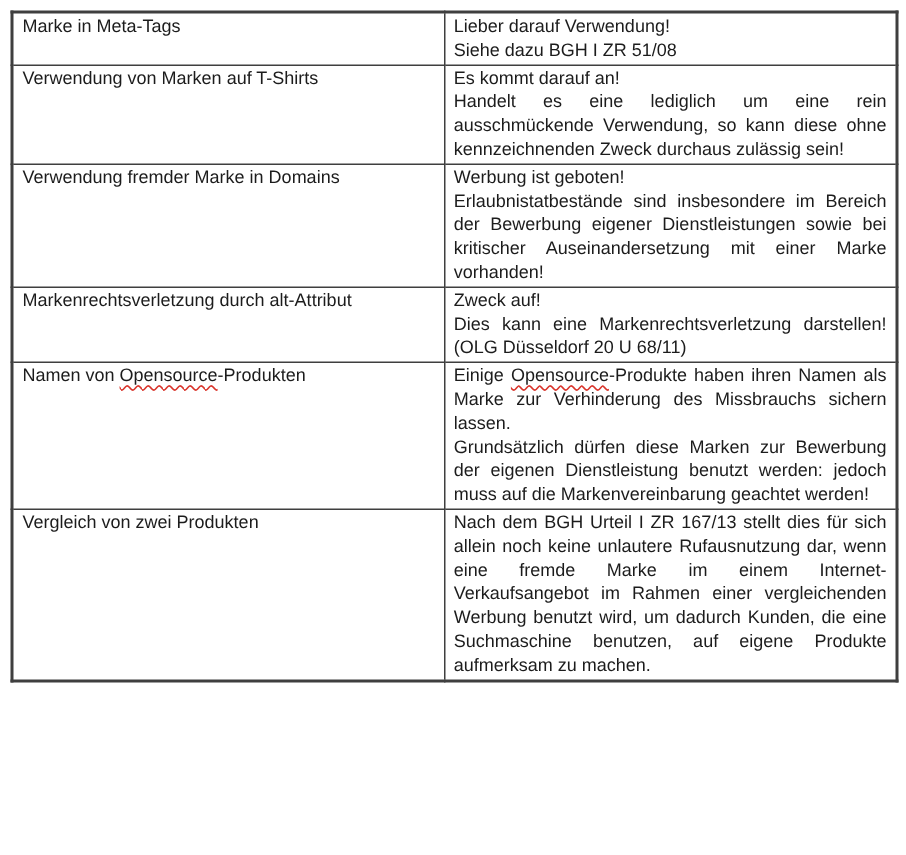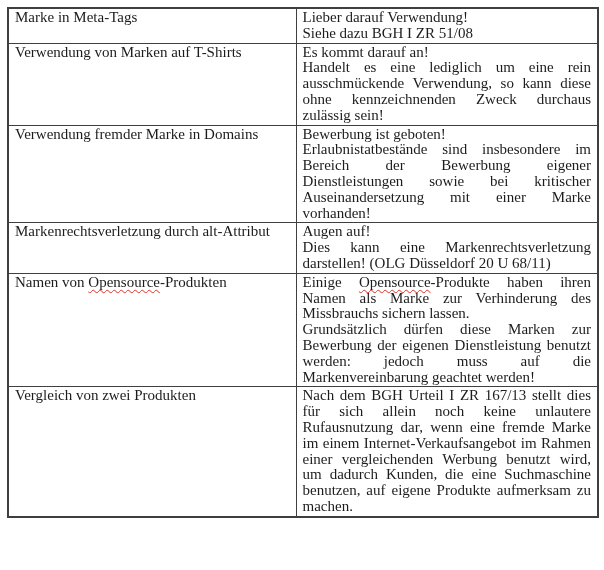--- a/index.html
+++ b/index.html
@@ -24,24 +24,23 @@
     position:absolute;left:7px;top:7px;
     width:590px;
     border-collapse:collapse;
     table-layout:fixed;
     border:2px solid var(--border-color);
   }
   table.doc-table td{
     border:1px solid var(--border-color);
     vertical-align:top;
     padding:1px 6px 1px 6px;
-    font-size:15px;
+    font-size:12px;
     line-height:15.8px;
     letter-spacing:0;
-    font-family:Liberation Serif, serif;
   }
   col.col-topic{width:288px;}
   col.col-detail{width:302px;}
   td.topic-cell{text-align:left;}
   td.detail-cell{text-align:justify;}
   .detail-para{
     margin:0;
     text-align:justify;
     text-justify:inter-word;
   }
@@ -74,28 +73,28 @@
         <tr>
           <td class="topic-cell">Verwendung von Marken auf T-Shirts</td>
           <td class="detail-cell">
             <div class="detail-para">Es kommt darauf an!</div>
             <div class="detail-para">Handelt es eine lediglich um eine rein ausschmückende Verwendung, so kann diese ohne kennzeichnenden Zweck durchaus zulässig sein!</div>
           </td>
         </tr>
         <tr>
           <td class="topic-cell">Verwendung fremder Marke in Domains</td>
           <td class="detail-cell">
-            <div class="detail-para">Bewerbung ist geboten!</div>
+            <div class="detail-para">Werbung ist geboten!</div>
             <div class="detail-para">Erlaubnistatbestände sind insbesondere im Bereich der Bewerbung eigener Dienstleistungen sowie bei kritischer Auseinandersetzung mit einer Marke vorhanden!</div>
           </td>
         </tr>
         <tr>
           <td class="topic-cell">Markenrechtsverletzung durch alt-Attribut</td>
           <td class="detail-cell">
-            <div class="detail-para">Augen auf!</div>
+            <div class="detail-para">Zweck auf!</div>
             <div class="detail-para">Dies kann eine Markenrechtsverletzung darstellen! (OLG Düsseldorf 20 U 68/11)</div>
           </td>
         </tr>
         <tr>
           <td class="topic-cell">Namen von <span class="spell-error">Opensource</span>-Produkten</td>
           <td class="detail-cell">
             <div class="detail-para">Einige <span class="spell-error">Opensource</span>-Produkte haben ihren Namen als Marke zur Verhinderung des Missbrauchs sichern lassen.</div>
             <div class="detail-para">Grundsätzlich dürfen diese Marken zur Bewerbung der eigenen Dienstleistung benutzt werden: jedoch muss auf die Markenvereinbarung geachtet werden!</div>
           </td>
         </tr>

